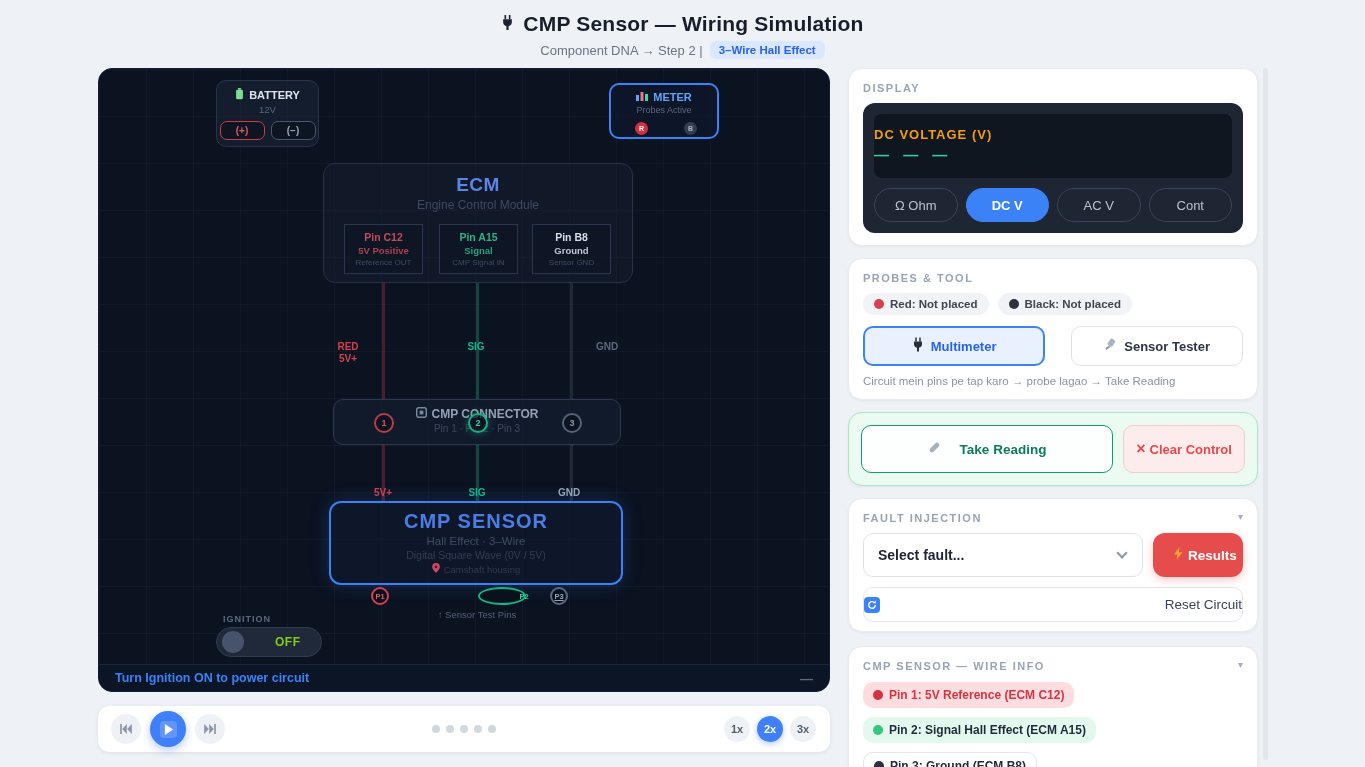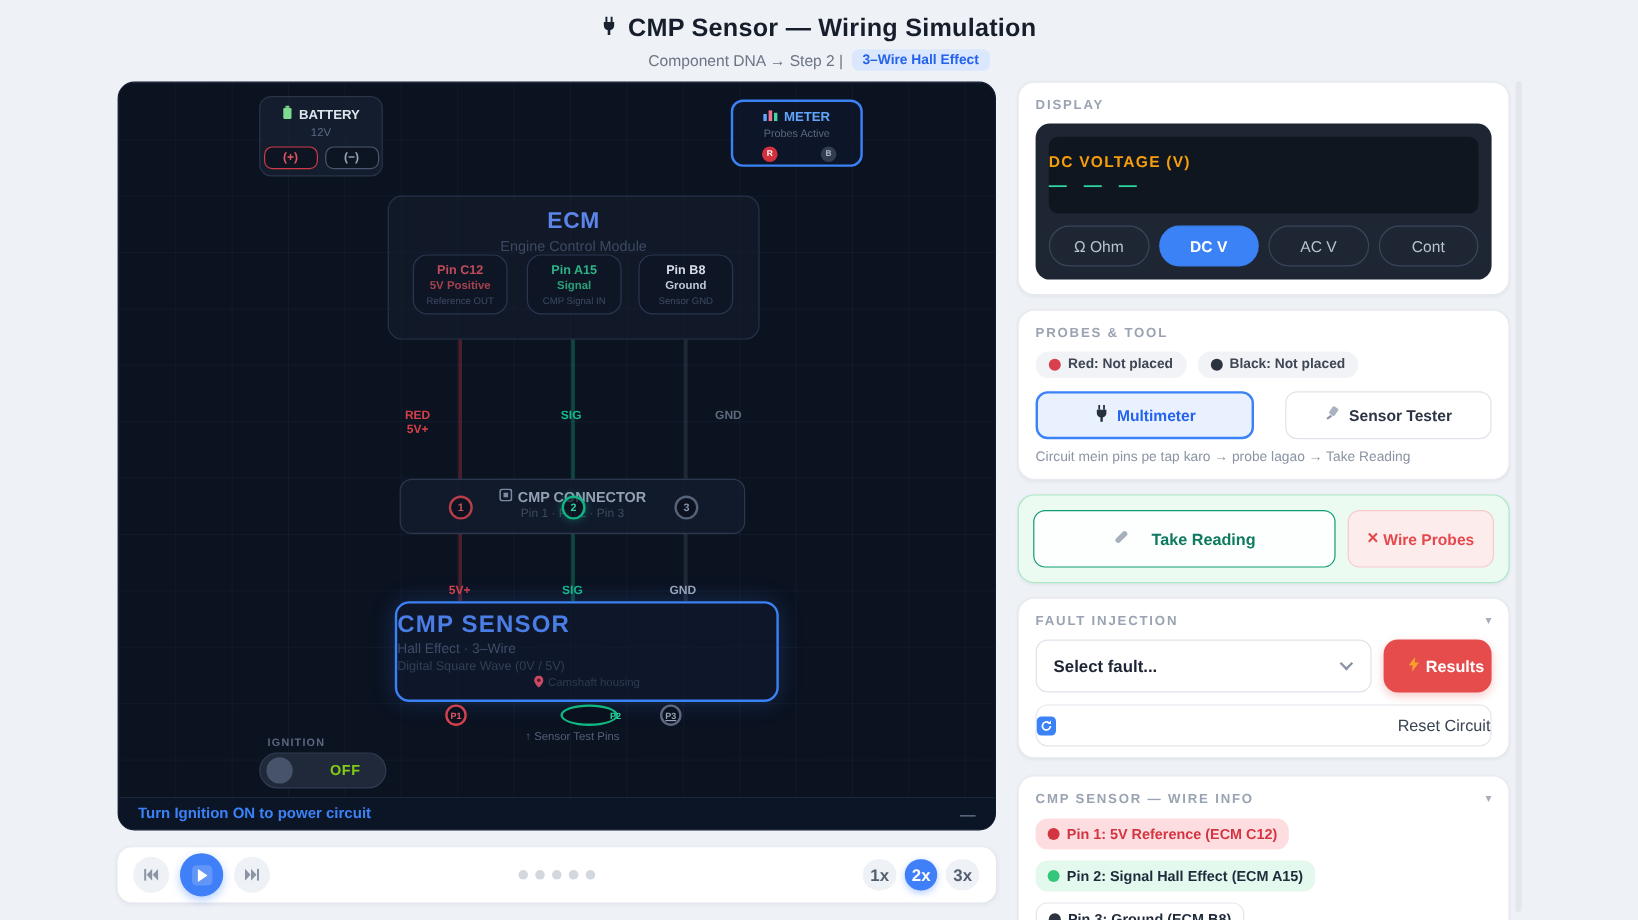--- a/index.html
+++ b/index.html
@@ -37,22 +37,22 @@
   .meter-status { font-size:9px; color:#5b6880; margin-top:2px; }
   .probe-dot { position:absolute; width:13px; height:13px; border-radius:50%; font-size:7px; font-weight:bold;
     display:flex; align-items:center; justify-content:center; top:37px; }
   .probe-dot.r { left:24px; background:#d2303c; color:#fff; }
   .probe-dot.b { left:73px; background:#323d50; color:#aeb8c8; }
 
   .ecm { left:224px; top:94px; width:310px; height:120px; background:rgba(24,33,52,.45);
     border:1px solid #273248; border-radius:12px; text-align:center; }
   .ecm-title { margin-top:10px; font-size:19px; font-weight:bold; color:#5b86e8; letter-spacing:.5px; }
   .ecm-sub { font-size:12px; color:#3c4a63; margin-top:2px; }
-  .pin-card { position:absolute; top:48px; height:50px; width:79px; background:rgba(13,21,37,.6);
-    border:1px solid #2a3651; border-radius:12px; text-align:center; padding-top:6px; }
+  .pin-card { position:absolute; top:60px; height:50px; width:79px; background:rgba(13,21,37,.6);
+    border:1px solid #2a3651; border-radius:0; text-align:center; padding-top:6px; }
   .pin-card .l1 { font-size:10.5px; font-weight:bold; }
   .pin-card .l2 { font-size:9.5px; font-weight:bold; margin-top:2px; }
   .pin-card .l3 { font-size:8px; color:#3d4a62; margin-top:2px; }
   .pc-red .l1 { color:#c24b57; } .pc-red .l2 { color:#a8414e; }
   .pc-grn .l1 { color:#2eb184; } .pc-grn .l2 { color:#2aa079; }
   .pc-gry .l1 { color:#d7dee8; } .pc-gry .l2 { color:#bdc7d5; }
 
   .wire { position:absolute; width:3px; }
   .wire.red { background:rgba(225,60,72,.30); }
   .wire.grn { background:rgba(18,190,135,.32); }
@@ -65,32 +65,32 @@
   .connector { left:234px; top:330px; width:288px; height:46px; background:rgba(24,33,52,.55);
     border:1px solid #2c3850; text-align:center; }
   .conn-title { margin-top:7px; font-size:12px; font-weight:bold; color:#94a1b5; display:flex; justify-content:center; align-items:center; gap:5px; }
   .conn-sub { font-size:10px; color:#3d4a61; margin-top:2px; }
   .conn-pin { position:absolute; top:13px; width:20px; height:20px; border-radius:50%;
     font-size:9px; font-weight:bold; display:flex; align-items:center; justify-content:center; background:rgba(10,16,28,.7); }
   .cp1 { left:40px; border:2px solid #b63d4a; color:#cd5260; }
   .cp2 { left:134px; border:2px solid #12b384; color:#2fd3a0; box-shadow:0 0 8px rgba(18,179,132,.45); }
   .cp3 { left:228px; border:2px solid #55627a; color:#8b97ac; }
 
-  .sensor { left:230px; top:432px; width:320px; height:84px; background:rgba(17,27,48,.6);
-    border:2.5px solid #3b82f6; border-radius:12px; 
+  .sensor { left:230px; top:432px; width:294px; height:84px; background:rgba(17,27,48,.6);
+    border:2.5px solid #3b82f6; border-radius:12px; text-align:center;
     box-shadow:0 0 20px rgba(59,130,246,.22); }
   .sensor-title { margin-top:7px; font-size:20px; font-weight:bold; color:#4a7de5; letter-spacing:1px; }
   .sensor-sub { font-size:11.5px; color:#3e4c66; margin-top:2px; }
   .sensor-sig { font-size:10.5px; color:#323f57; margin-top:2px; }
   .sensor-loc { font-size:9.5px; color:#2e3a52; margin-top:2px; display:flex; justify-content:center; align-items:center; gap:4px; }
 
   .tpin { position:absolute; top:518px; width:18px; height:18px; border-radius:50%;
     font-size:7.5px; font-weight:bold; display:flex; align-items:center; justify-content:center; background:rgba(10,16,28,.8); }
   .tp1 { left:272px; border:2px solid #d24150; color:#e4596a; }
-  .tp2 { left:368px; border:2px solid #10b981; color:#2fd3a0;padding-left:44px; }
+  .tp2 { left:379px; border:2px solid #10b981; color:#2fd3a0;padding-left:44px; }
   .tp3 { left:451px; border:2px solid #5b6880; color:#97a2b6;text-decoration:underline; }
   .tpins-label { position:absolute; top:540px; left:288px; width:180px; text-align:center; font-size:9.5px; color:#54617a; }
 
   .ign-label { position:absolute; left:124px; top:545px; font-size:9px; font-weight:bold; letter-spacing:1px; color:#5b6880; }
   .toggle { position:absolute; left:117px; top:558px; width:106px; height:30px; border-radius:15px;
     background:#1f2939; border:1px solid #303c52; }
   .knob { position:absolute; left:5px; top:3px; width:22px; height:22px; border-radius:50%; background:#46536b; }
   .toggle-text { position:absolute; left:58px; top:7px; font-size:12px; font-weight:bold; color:#84cc16; letter-spacing:.5px; }
 
   .statusbar { position:absolute; left:0; bottom:0; width:100%; height:27px; background:#0c1526;
@@ -103,21 +103,21 @@
     border-radius:12px; box-shadow:0 1px 4px rgba(20,30,60,.08); display:flex; align-items:center; }
   .pb-btn { width:30px; height:30px; border-radius:50%; background:#eef1f5; display:flex; align-items:center; justify-content:center; cursor:pointer; }
   .pb-play { width:36px; height:36px; border-radius:50%; background:#3f7ff7; display:flex; align-items:center; justify-content:center;
     box-shadow:0 3px 8px rgba(63,127,247,.4); margin:0 9px; cursor:pointer; }
   .play-inner { width:17px; height:17px; border-radius:4px; background:rgba(255,255,255,.18); display:flex; align-items:center; justify-content:center; }
   .pb-left { display:flex; align-items:center; margin-left:13px; }
   .dots { position:absolute; left:50%; transform:translateX(-50%); display:flex; gap:6px; }
   .dot { width:8px; height:8px; border-radius:50%; background:#d3d8df; cursor:pointer; }
   .speeds { position:absolute; right:14px; display:flex; gap:7px; }
   .speed { min-width:26px; height:26px; padding:0 6px; border-radius:13px; background:#eef1f5; color:#55606f;
-    font-size:14px; font-weight:bold; display:flex; align-items:center; justify-content:center; cursor:pointer; }
+    font-size:11px; font-weight:bold; display:flex; align-items:center; justify-content:center; cursor:pointer; }
   .speed.active { background:#3f7ff7; color:#fff; box-shadow:0 2px 6px rgba(63,127,247,.4); }
 
   
   .card { position:absolute; left:848px; width:410px; background:#fff; border:1px solid #e8eaef;
     border-radius:14px; box-shadow:0 1px 3px rgba(20,30,60,.05); padding:13px 14px; }
   .sec-label { font-size:11px; font-weight:bold; letter-spacing:1.5px; color:#9aa3b2; }
   .sec-caret { position:absolute; right:14px; top:12px; font-size:10px; color:#a6adbb; cursor:pointer; }
 
   .card-display { top:68px; height:178px; }
   .bezel { margin-top:9px; background:#1e2633; border-radius:12px; padding:11px; }
@@ -385,21 +385,21 @@
 
 <div class="card card-reading">
   <div class="btn-take">
     <span><svg width="13" height="13" viewBox="0 0 14 14">
           <rect x="4.5" y="0.5" width="5" height="13" rx="2.5" transform="rotate(45 7 7)" fill="#a8b0bd"></rect>
         </svg></span>
     <span>Take Reading</span>
   </div>
   <div class="btn-clear">
     <span style="font-size:16px;">×</span>
-    <span>Wire Probes</span>
+    <span>Clear Control</span>
   </div>
 </div>
 
 <div class="card card-fault">
   <div class="sec-label">FAULT INJECTION</div>
   <div class="sec-caret">▾</div>
   <div class="fault-row">
     <div class="select">
       <span>Select fault...</span>
       <span class="chev"></span>

